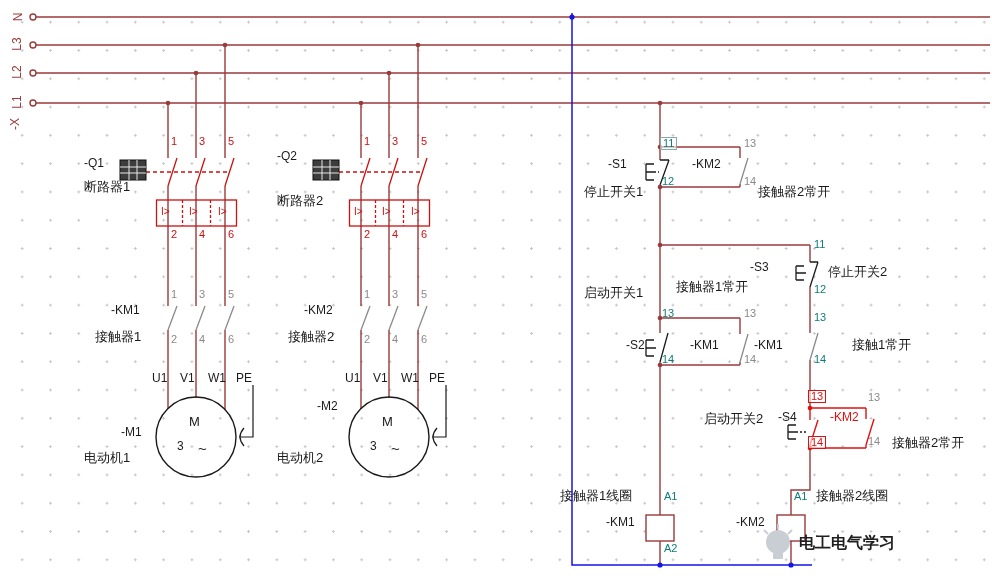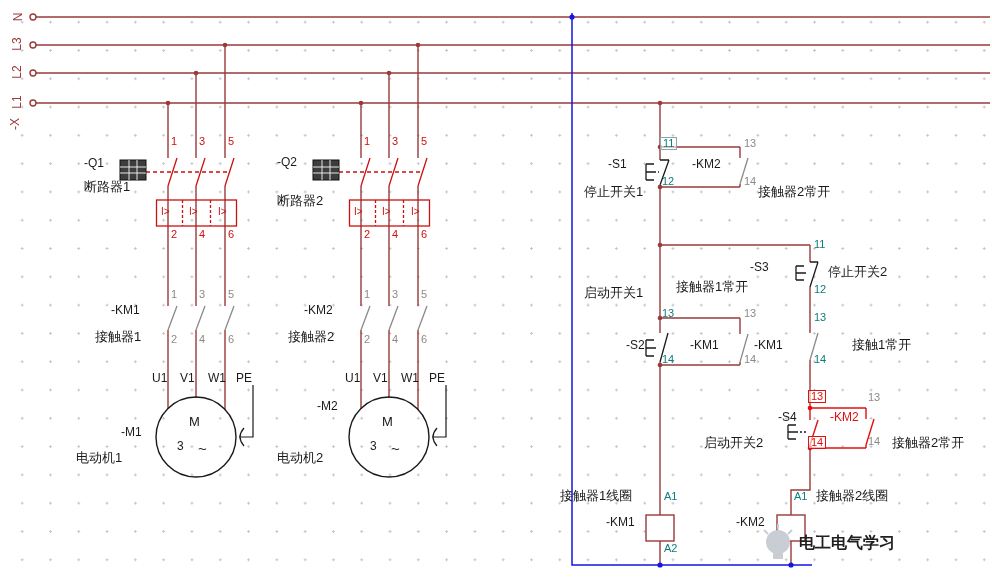--- a/index.html
+++ b/index.html
@@ -200,26 +200,26 @@
 <span class="lbl tag" style="left:111px;top:304px">-KM1</span>
 <span class="lbl" style="left:95px;top:330px">接触器1</span>
 <span class="lbl num c-gray" style="left:171px;top:334px">2</span>
 <span class="lbl num c-gray" style="left:199px;top:334px">4</span>
 <span class="lbl num c-gray" style="left:228px;top:334px">6</span>
 <span class="lbl tag" style="left:152px;top:372px">U1</span>
 <span class="lbl tag" style="left:180px;top:372px">V1</span>
 <span class="lbl tag" style="left:208px;top:372px">W1</span>
 <span class="lbl tag" style="left:236px;top:372px">PE</span>
 <span class="lbl tag" style="left:121px;top:426px">-M1</span>
-<span class="lbl" style="left:76px;top:451px">电动机1</span>
+<span class="lbl" style="left:84px;top:451px">电动机1</span>
 <span class="lbl" style="left:189px;top:415px">M</span>
 <span class="lbl tag" style="left:177px;top:440px">3</span>
 <span class="lbl" style="left:198px;top:441px;font-size:15px">~</span>
 
-<span class="lbl tag" style="left:277px;top:156px">-Q2</span>
+<span class="lbl tag" style="left:277px;top:150px">-Q2</span>
 <span class="lbl num c-red" style="left:364px;top:136px">1</span>
 <span class="lbl num c-red" style="left:392px;top:136px">3</span>
 <span class="lbl num c-red" style="left:421px;top:136px">5</span>
 <span class="lbl" style="left:277px;top:194px">断路器2</span>
 <span class="lbl trip c-red" style="left:354px;top:207px">I&gt;</span>
 <span class="lbl trip c-red" style="left:382px;top:207px">I&gt;</span>
 <span class="lbl trip c-red" style="left:411px;top:207px">I&gt;</span>
 <span class="lbl num c-red" style="left:364px;top:229px">2</span>
 <span class="lbl num c-red" style="left:392px;top:229px">4</span>
 <span class="lbl num c-red" style="left:421px;top:229px">6</span>
@@ -267,21 +267,21 @@
 <span class="lbl num c-teal" style="left:662px;top:354px">14</span>
 <span class="lbl num c-gray" style="left:744px;top:354px">14</span>
 <span class="lbl num c-teal" style="left:814px;top:354px">14</span>
 
 <span class="lbl num tbox-red" style="left:808px;top:390px">13</span>
 <span class="lbl num c-gray" style="left:868px;top:392px">13</span>
 <span class="lbl tag" style="left:778px;top:411px">-S4</span>
 <span class="lbl tag c-hl" style="left:830px;top:411px">-KM2</span>
 <span class="lbl num tbox-red" style="left:808px;top:436px">14</span>
 <span class="lbl num c-gray" style="left:868px;top:436px">14</span>
-<span class="lbl" style="left:704px;top:436px">启动开关2</span>
+<span class="lbl" style="left:704px;top:412px">启动开关2</span>
 <span class="lbl" style="left:892px;top:436px">接触器2常开</span>
 
 <span class="lbl" style="left:560px;top:489px">接触器1线圈</span>
 <span class="lbl num c-teal" style="left:664px;top:491px">A1</span>
 <span class="lbl tag" style="left:606px;top:516px">-KM1</span>
 <span class="lbl num c-teal" style="left:664px;top:543px">A2</span>
 <span class="lbl num c-teal" style="left:794px;top:491px">A1</span>
 <span class="lbl" style="left:816px;top:489px">接触器2线圈</span>
 <span class="lbl tag" style="left:736px;top:516px">-KM2</span>
 

